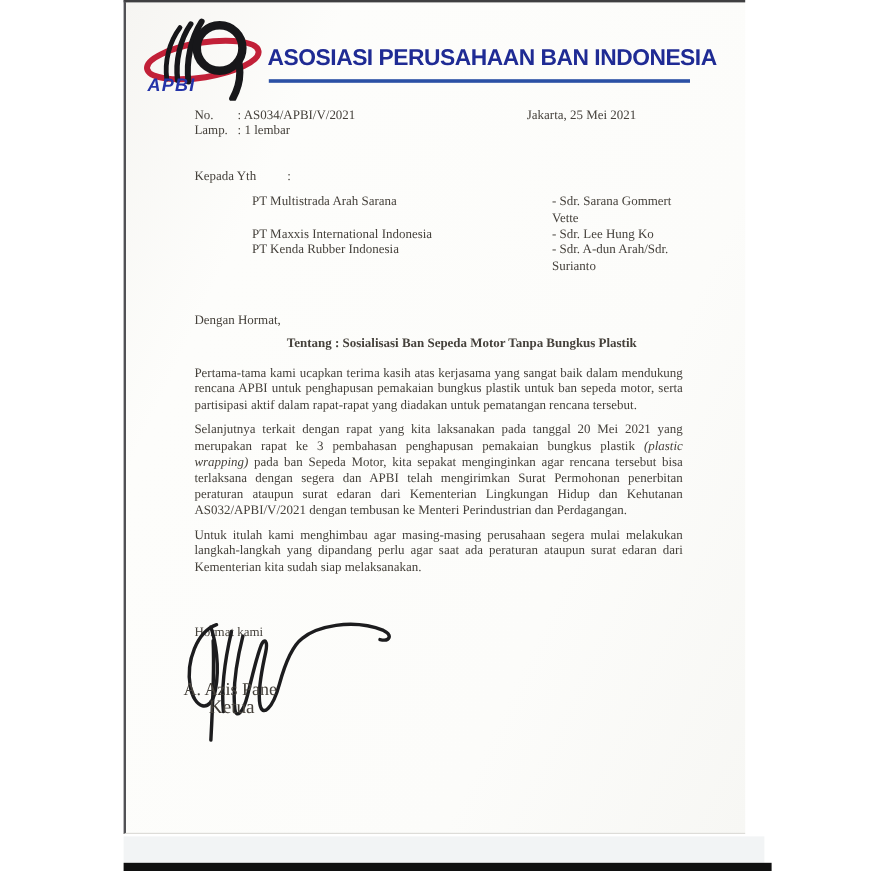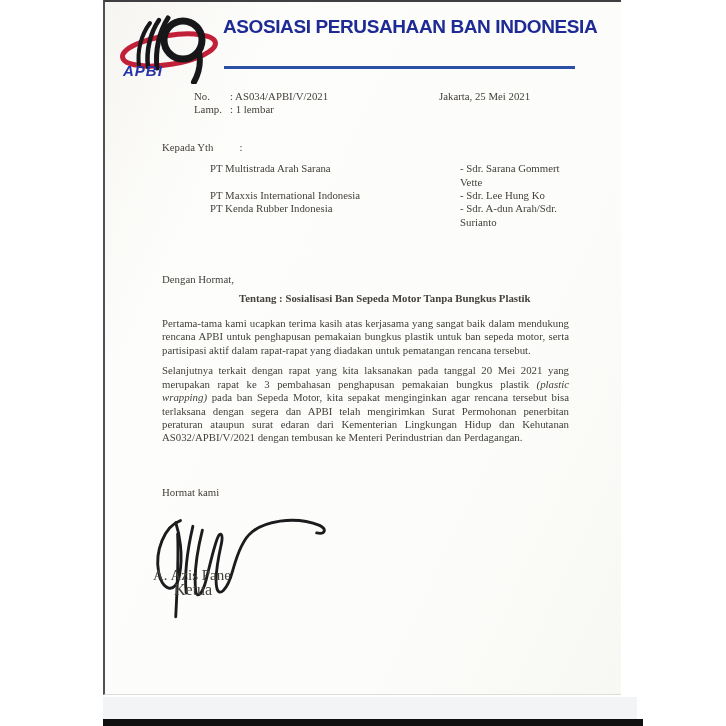--- a/index.html
+++ b/index.html
@@ -10,35 +10,35 @@
   
   .page{position:absolute;left:103px;top:0px;width:518px;height:695px;
         background:linear-gradient(115deg,#f6f5f2 0%,#fdfdfb 22%,#fcfcfa 70%,#f7f7f4 100%);
         border-top:2px solid #3f3f41;border-left:2px solid #515155;
         border-bottom:1px solid #dddcd8;box-sizing:border-box;
         color:#45413b;filter:blur(0.25px);}
   .page *{box-sizing:border-box;}
 
   
   .logo{position:absolute;left:12px;top:8px;width:104px;height:74px;}
-  .org-name{position:absolute;left:118px;top:14px;width:372px;
+  .org-name{position:absolute;left:118px;top:36px;width:372px;
             font-family:"Liberation Sans", sans-serif;font-weight:bold;
             font-size:19px;letter-spacing:-0.4px;color:#1f2b94;white-space:nowrap;}
   .lh-rule{position:absolute;left:119px;top:64px;width:351px;height:3px;background:#2b50a5;}
 
   
   .bodycol{position:absolute;left:57px;top:88px;width:407px;
            font-size:10.8px;line-height:13.4px;}
-  .meta-row{display:flex;margin-left:32px;}
+  .meta-row{display:flex;}
   .meta-label{width:36px;}
   .city-date{position:absolute;left:277px;top:0;}
   .kepada{margin-top:24px;display:flex;}
   .kepada .colon{margin-left:26px;}
   .recip{margin-top:8px;display:grid;grid-template-columns:250px 1fr;row-gap:0;margin-left:48px;}
-  .salutation{margin-top:44px;}
+  .salutation{margin-top:32px;}
   .subject{margin-top:5px;margin-left:77px;font-weight:bold;}
   .para{margin-top:7px;text-align:justify;}
   .para.first{margin-top:12px;}
   .closing{margin-top:7px;}
   .hormat{margin-top:41px;}
 
   
   .sig-svg{position:absolute;left:45px;top:503px;width:200px;height:115px;}
   .sig-name{position:absolute;left:48px;top:565px;font-size:15px;}
   .sig-title{position:absolute;left:69px;top:579px;font-size:16px;}
@@ -100,20 +100,21 @@
       </div>
 
       <div class="salutation">Dengan Hormat,</div>
 
       <div class="subject">Tentang : Sosialisasi Ban Sepeda Motor Tanpa Bungkus Plastik</div>
 
       <div class="para first">Pertama-tama kami ucapkan terima kasih atas kerjasama yang sangat baik dalam mendukung rencana APBI untuk penghapusan pemakaian bungkus plastik untuk ban sepeda motor, serta partisipasi aktif dalam rapat-rapat yang diadakan untuk pematangan rencana tersebut.</div>
 
       <div class="para"><span>Selanjutnya terkait dengan rapat yang kita laksanakan pada tanggal 20 Mei 2021 yang merupakan rapat ke 3 pembahasan penghapusan pemakaian bungkus plastik </span><i>(plastic wrapping)</i><span> pada ban Sepeda Motor, kita sepakat menginginkan agar rencana tersebut bisa terlaksana dengan segera dan APBI telah mengirimkan Surat Permohonan penerbitan peraturan ataupun surat edaran dari Kementerian Lingkungan Hidup dan Kehutanan AS032/APBI/V/2021 dengan tembusan ke Menteri Perindustrian dan Perdagangan.</span></div>
 
+      <div class="para">Untuk itulah kami menghimbau agar masing-masing perusahaan segera mulai melakukan langkah-langkah yang dipandang perlu agar saat ada peraturan ataupun surat edaran dari Kementerian kita sudah siap melaksanakan.</div>
 
 
       <div class="hormat">Hormat kami</div>
     </div>
 
     <svg class="sig-svg" viewBox="0 0 210 120" xmlns="http://www.w3.org/2000/svg">
       <g fill="none" stroke="#1c1c1e" stroke-width="3" stroke-linecap="round" stroke-linejoin="round">
         <path d="M32,16 C15,22 5,48 9,70 C12,89 27,95 31,73 C35,52 31,30 27,18"></path>
         <path d="M29,30 C30,52 29,80 27,117"></path>
         <path d="M45,22 C39,48 36,72 38,92"></path>

